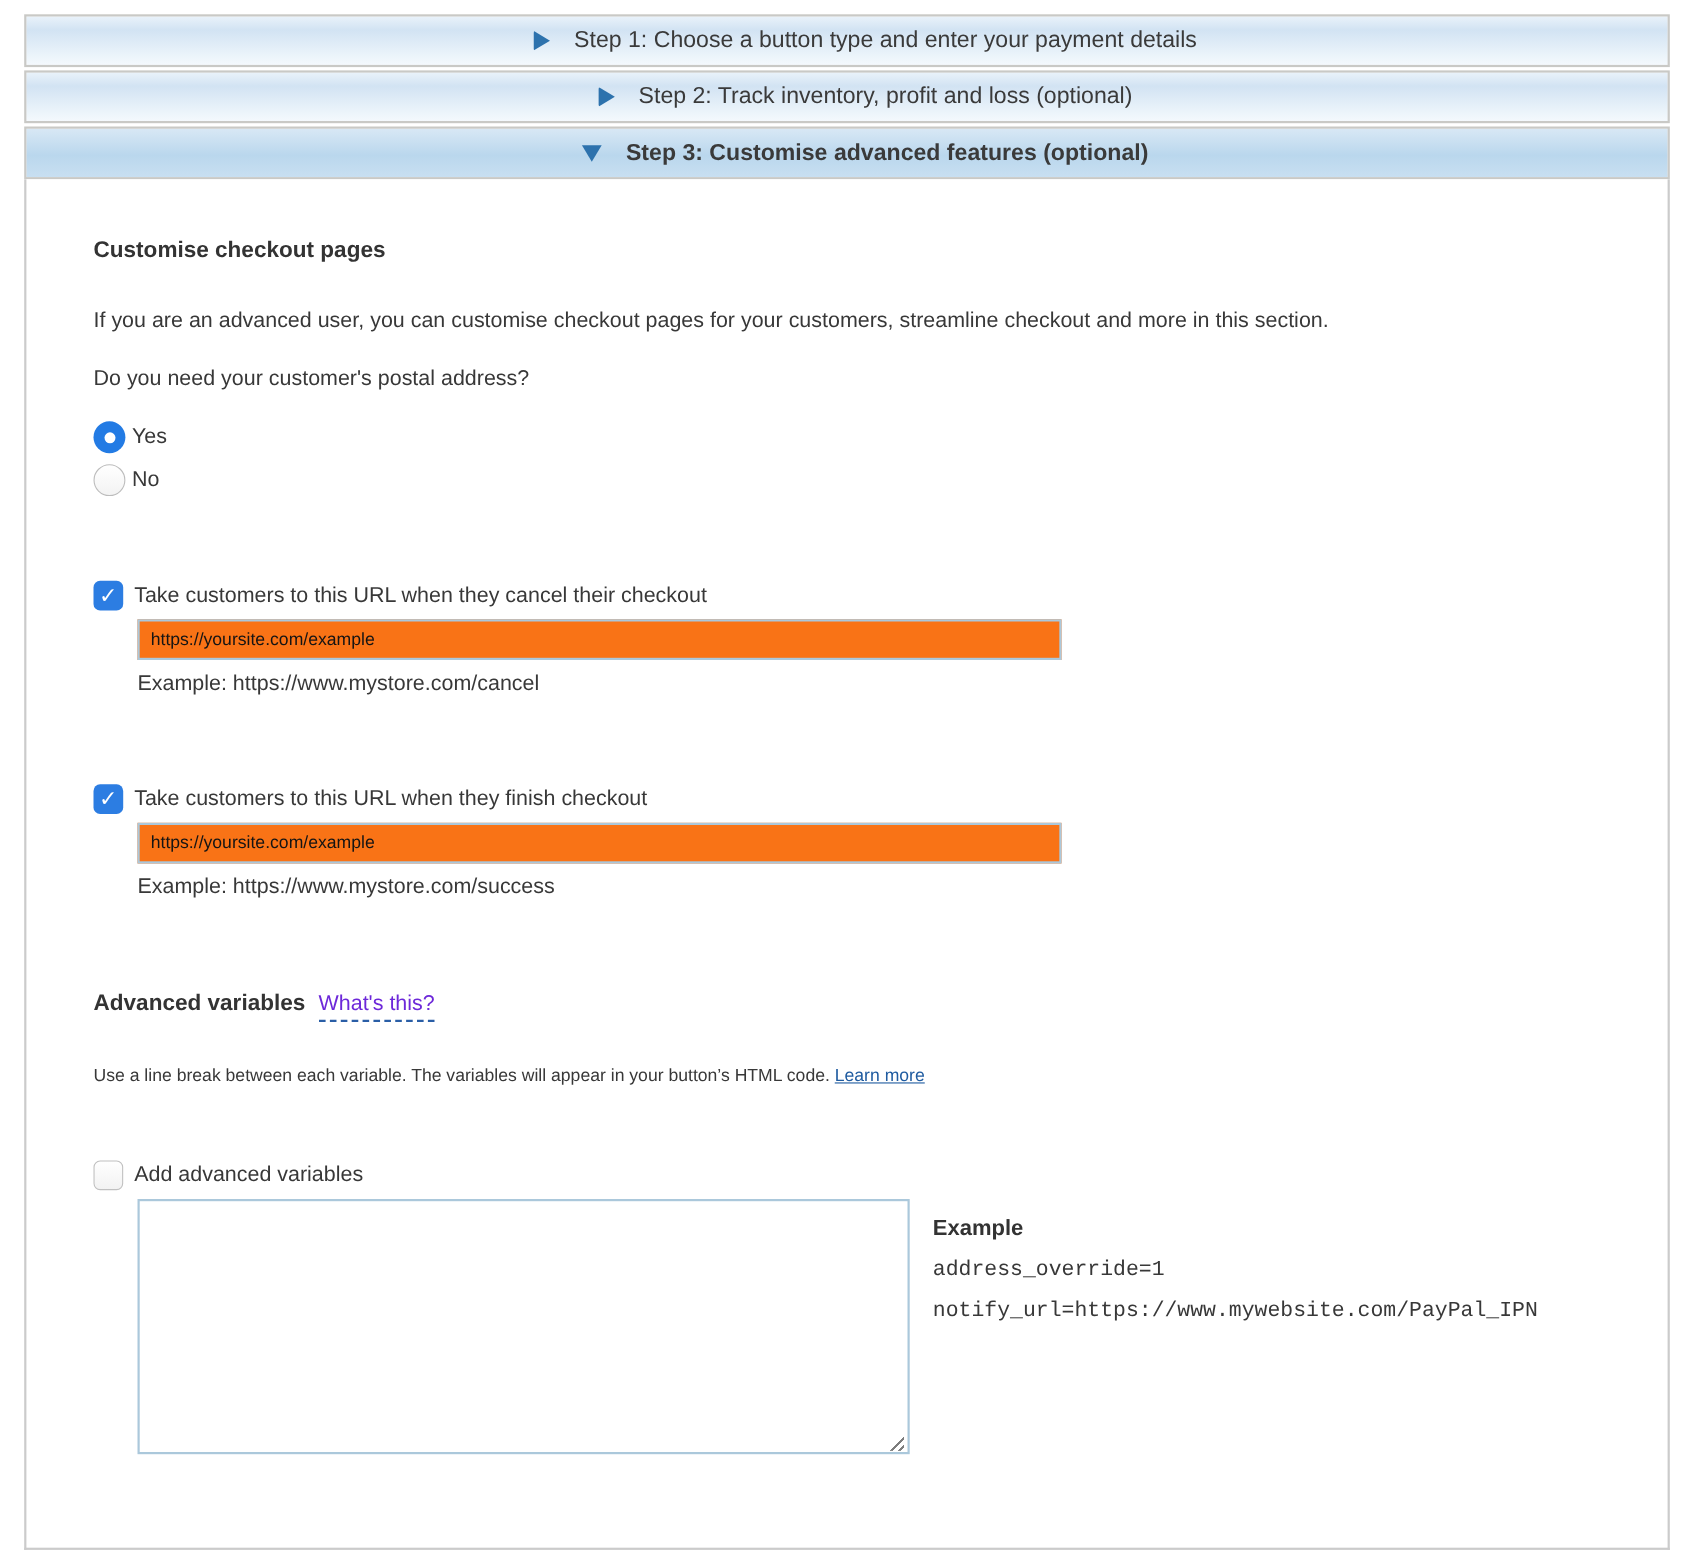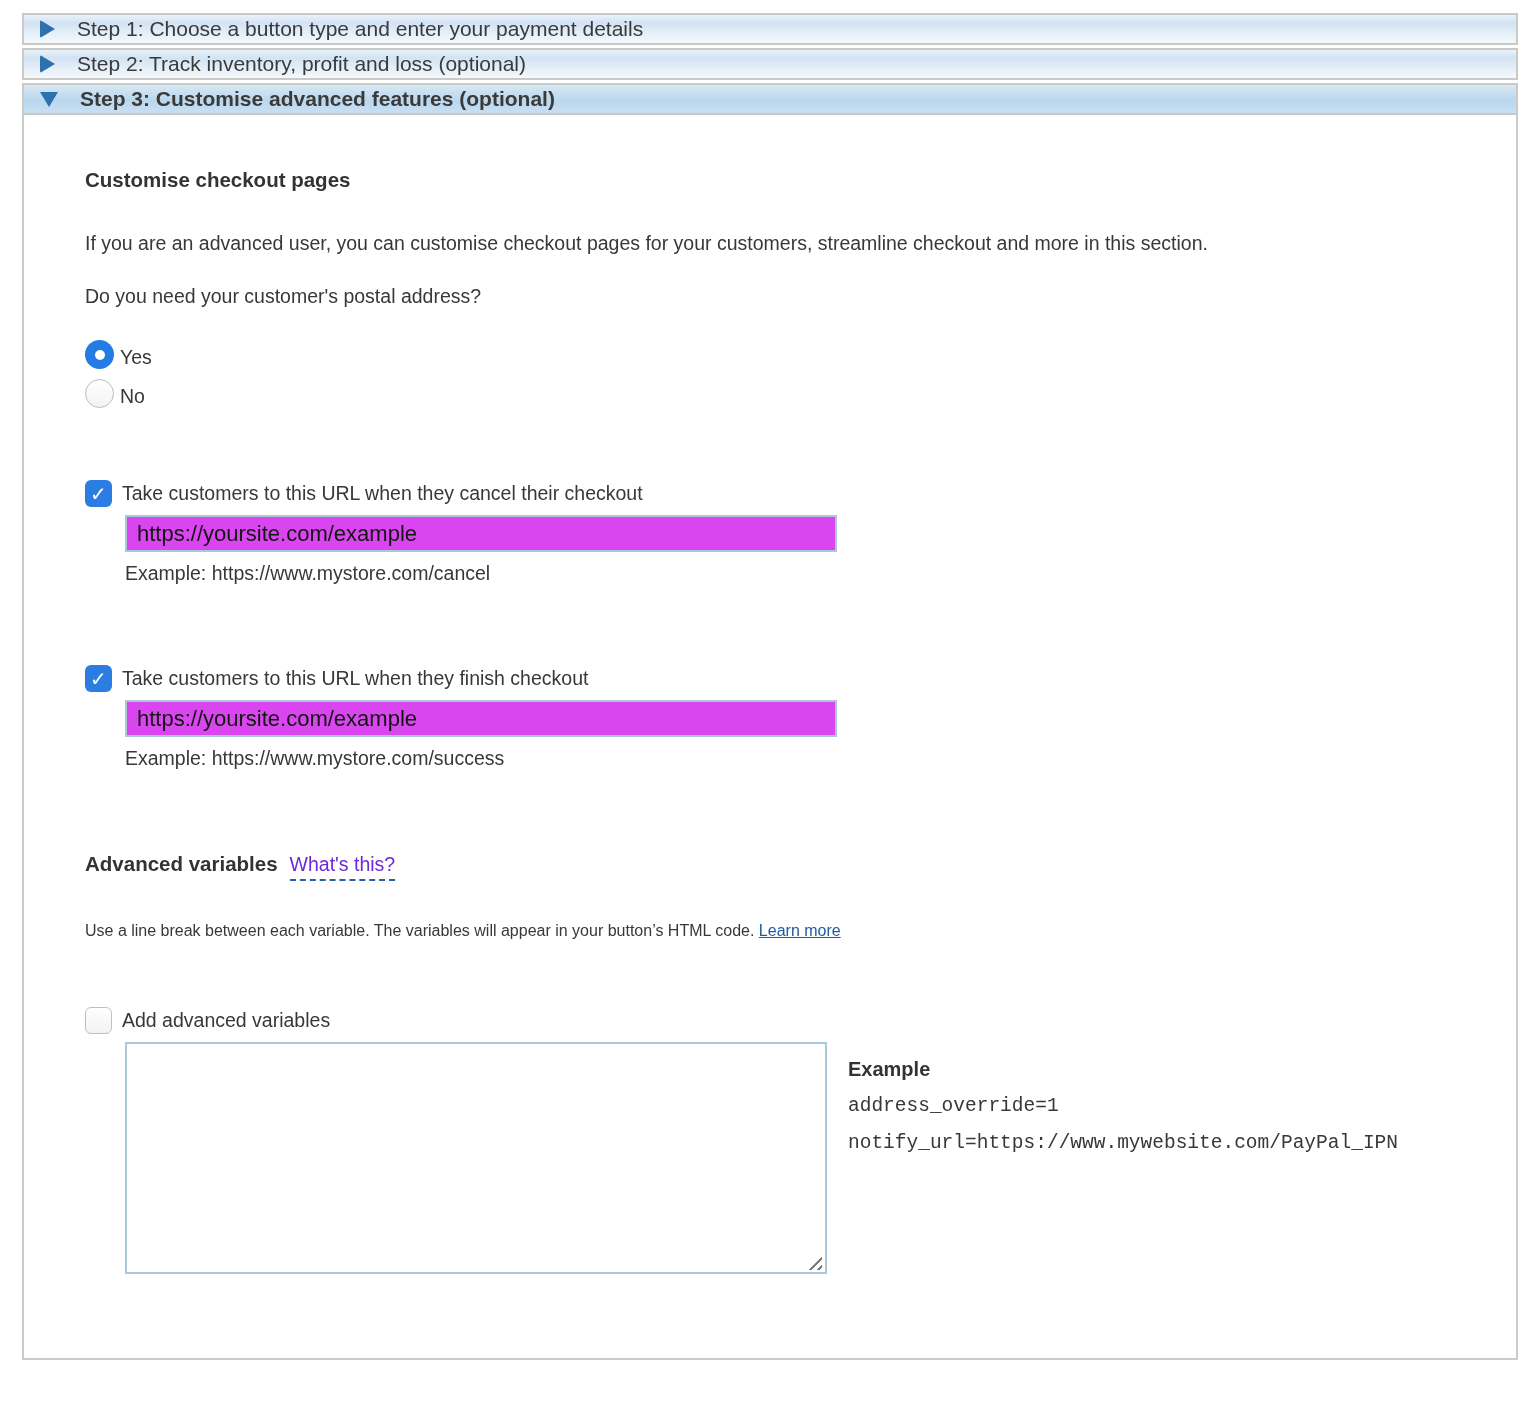--- a/index.html
+++ b/index.html
@@ -16,28 +16,29 @@
     position: relative;
     background: #ffffff;
   }
   .accordion {
     position: absolute;
     left: 22px;
     top: 13px;
     width: 1496px;
   }
   .acc-header {
-    height: 32px;
+    height: 48px;
     border: 2px solid #c9c9c6;
     margin-bottom: 3px;
     display: flex;
     align-items: center;
-    padding-left: 16px;
+    padding-left: 33px;
     background: linear-gradient(180deg, #e9f2fa 0%, #d2e3f3 28%, #eaf3fa 78%, #f4f9fd 100%);
     cursor: pointer;
+    justify-content: center;
   }
   .acc-header.expanded {
     background: linear-gradient(180deg, #d8e8f5 0%, #bad7ed 55%, #c8dff1 100%);
     margin-bottom: 0;
   }
   .acc-header .label {
     font-size: 21px;
     color: #3a3a3a;
     margin-left: 22px;
   }
@@ -74,21 +75,21 @@
     margin: 33px 0 0 0;
     max-width: 1312px;
   }
   .question {
     font-size: 19.5px;
     margin: 24px 0 0 0;
   }
   .radio-group { margin-top: 22px; }
   .radio-row {
     display: flex;
-    align-items: flex-end;
+    align-items: center;
     height: 39px;
     cursor: pointer;
   }
   .radio {
     width: 29px; height: 29px;
     border-radius: 50%;
     flex: 0 0 29px;
     position: relative;
   }
   .radio.checked { background: #237be4; }
@@ -130,28 +131,28 @@
   }
   .checkbox.unchecked {
     background: linear-gradient(180deg, #ffffff, #f2f2f2);
     border: 1.5px solid #c0c0c0;
   }
   .check-label { font-size: 19.5px; margin-left: 10px; }
 
   .url-input {
     display: block;
     margin: 8px 0 0 40px;
-    width: 712px;
+    width: 840px;
     height: 37px;
     border: 2px solid #abc8db;
     font-family: "Liberation Sans", "DejaVu Sans", sans-serif;
-    font-size: 22px;
+    font-size: 16px;
     color: #141414;
     padding: 0 10px;
-    background: #d946ef;
+    background: #f97316;
     outline: none;
   }
   .example-line {
     font-size: 19.5px;
     margin: 10px 0 0 40px;
   }
 
   .adv-title-row {
     margin-top: 82px;
     display: flex;

